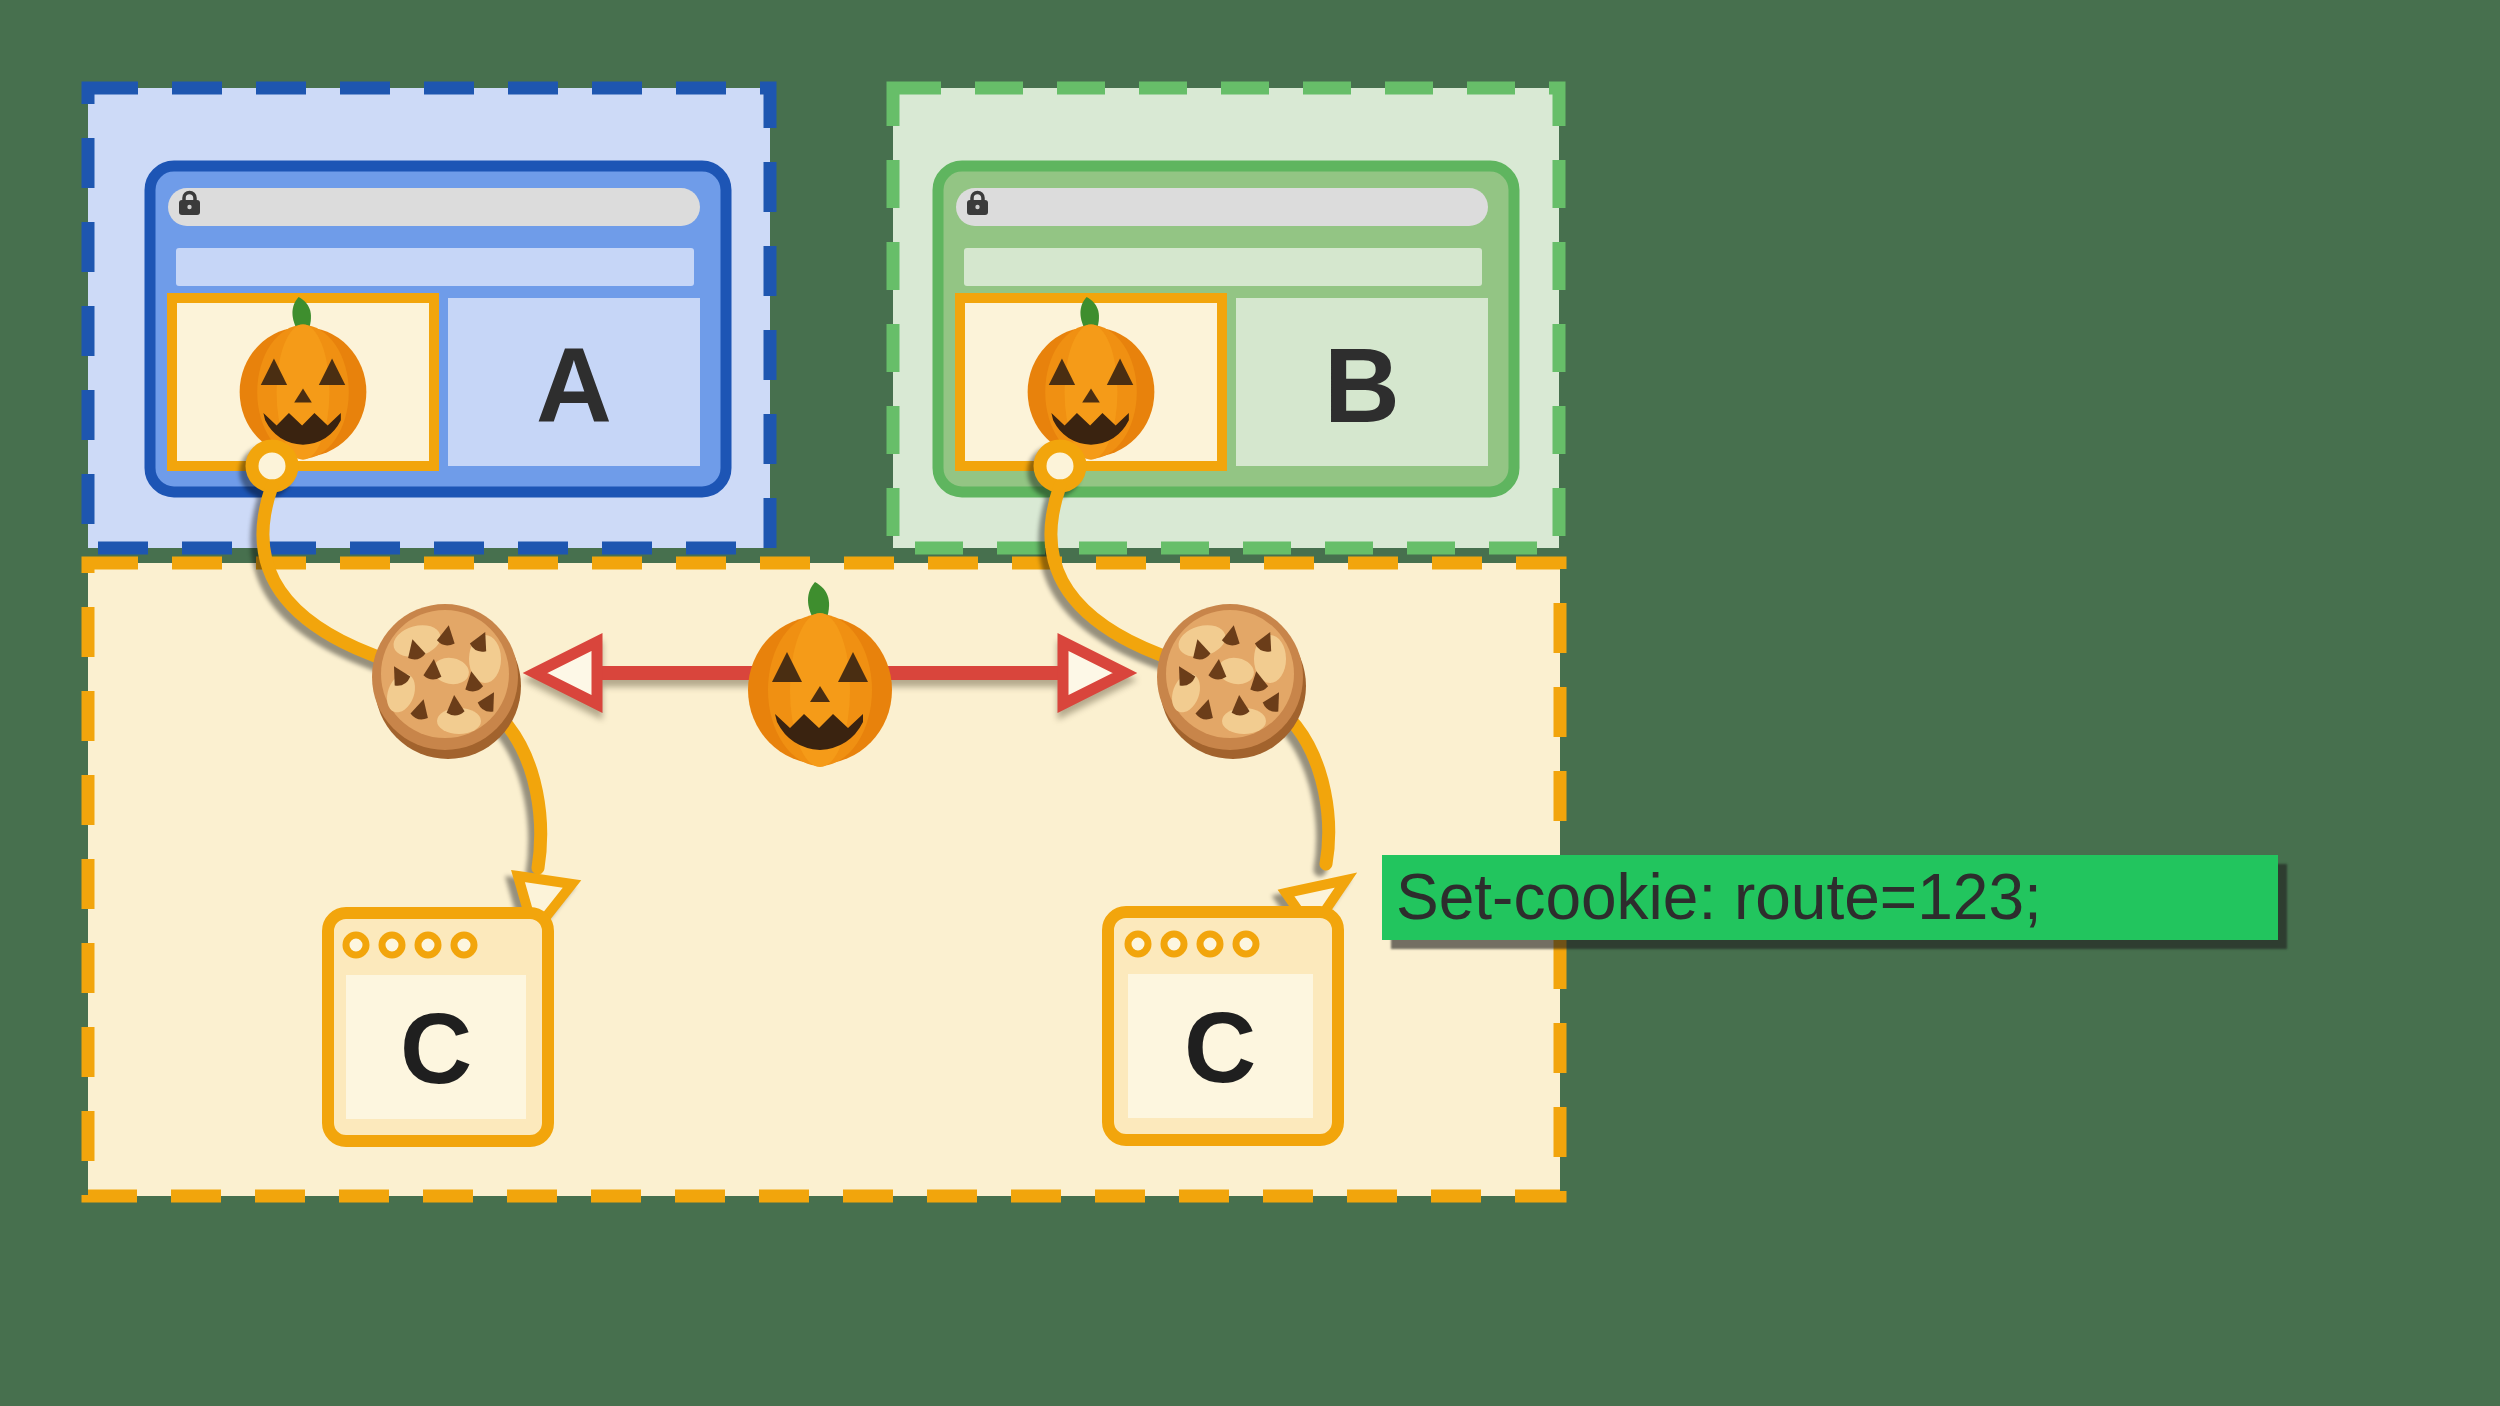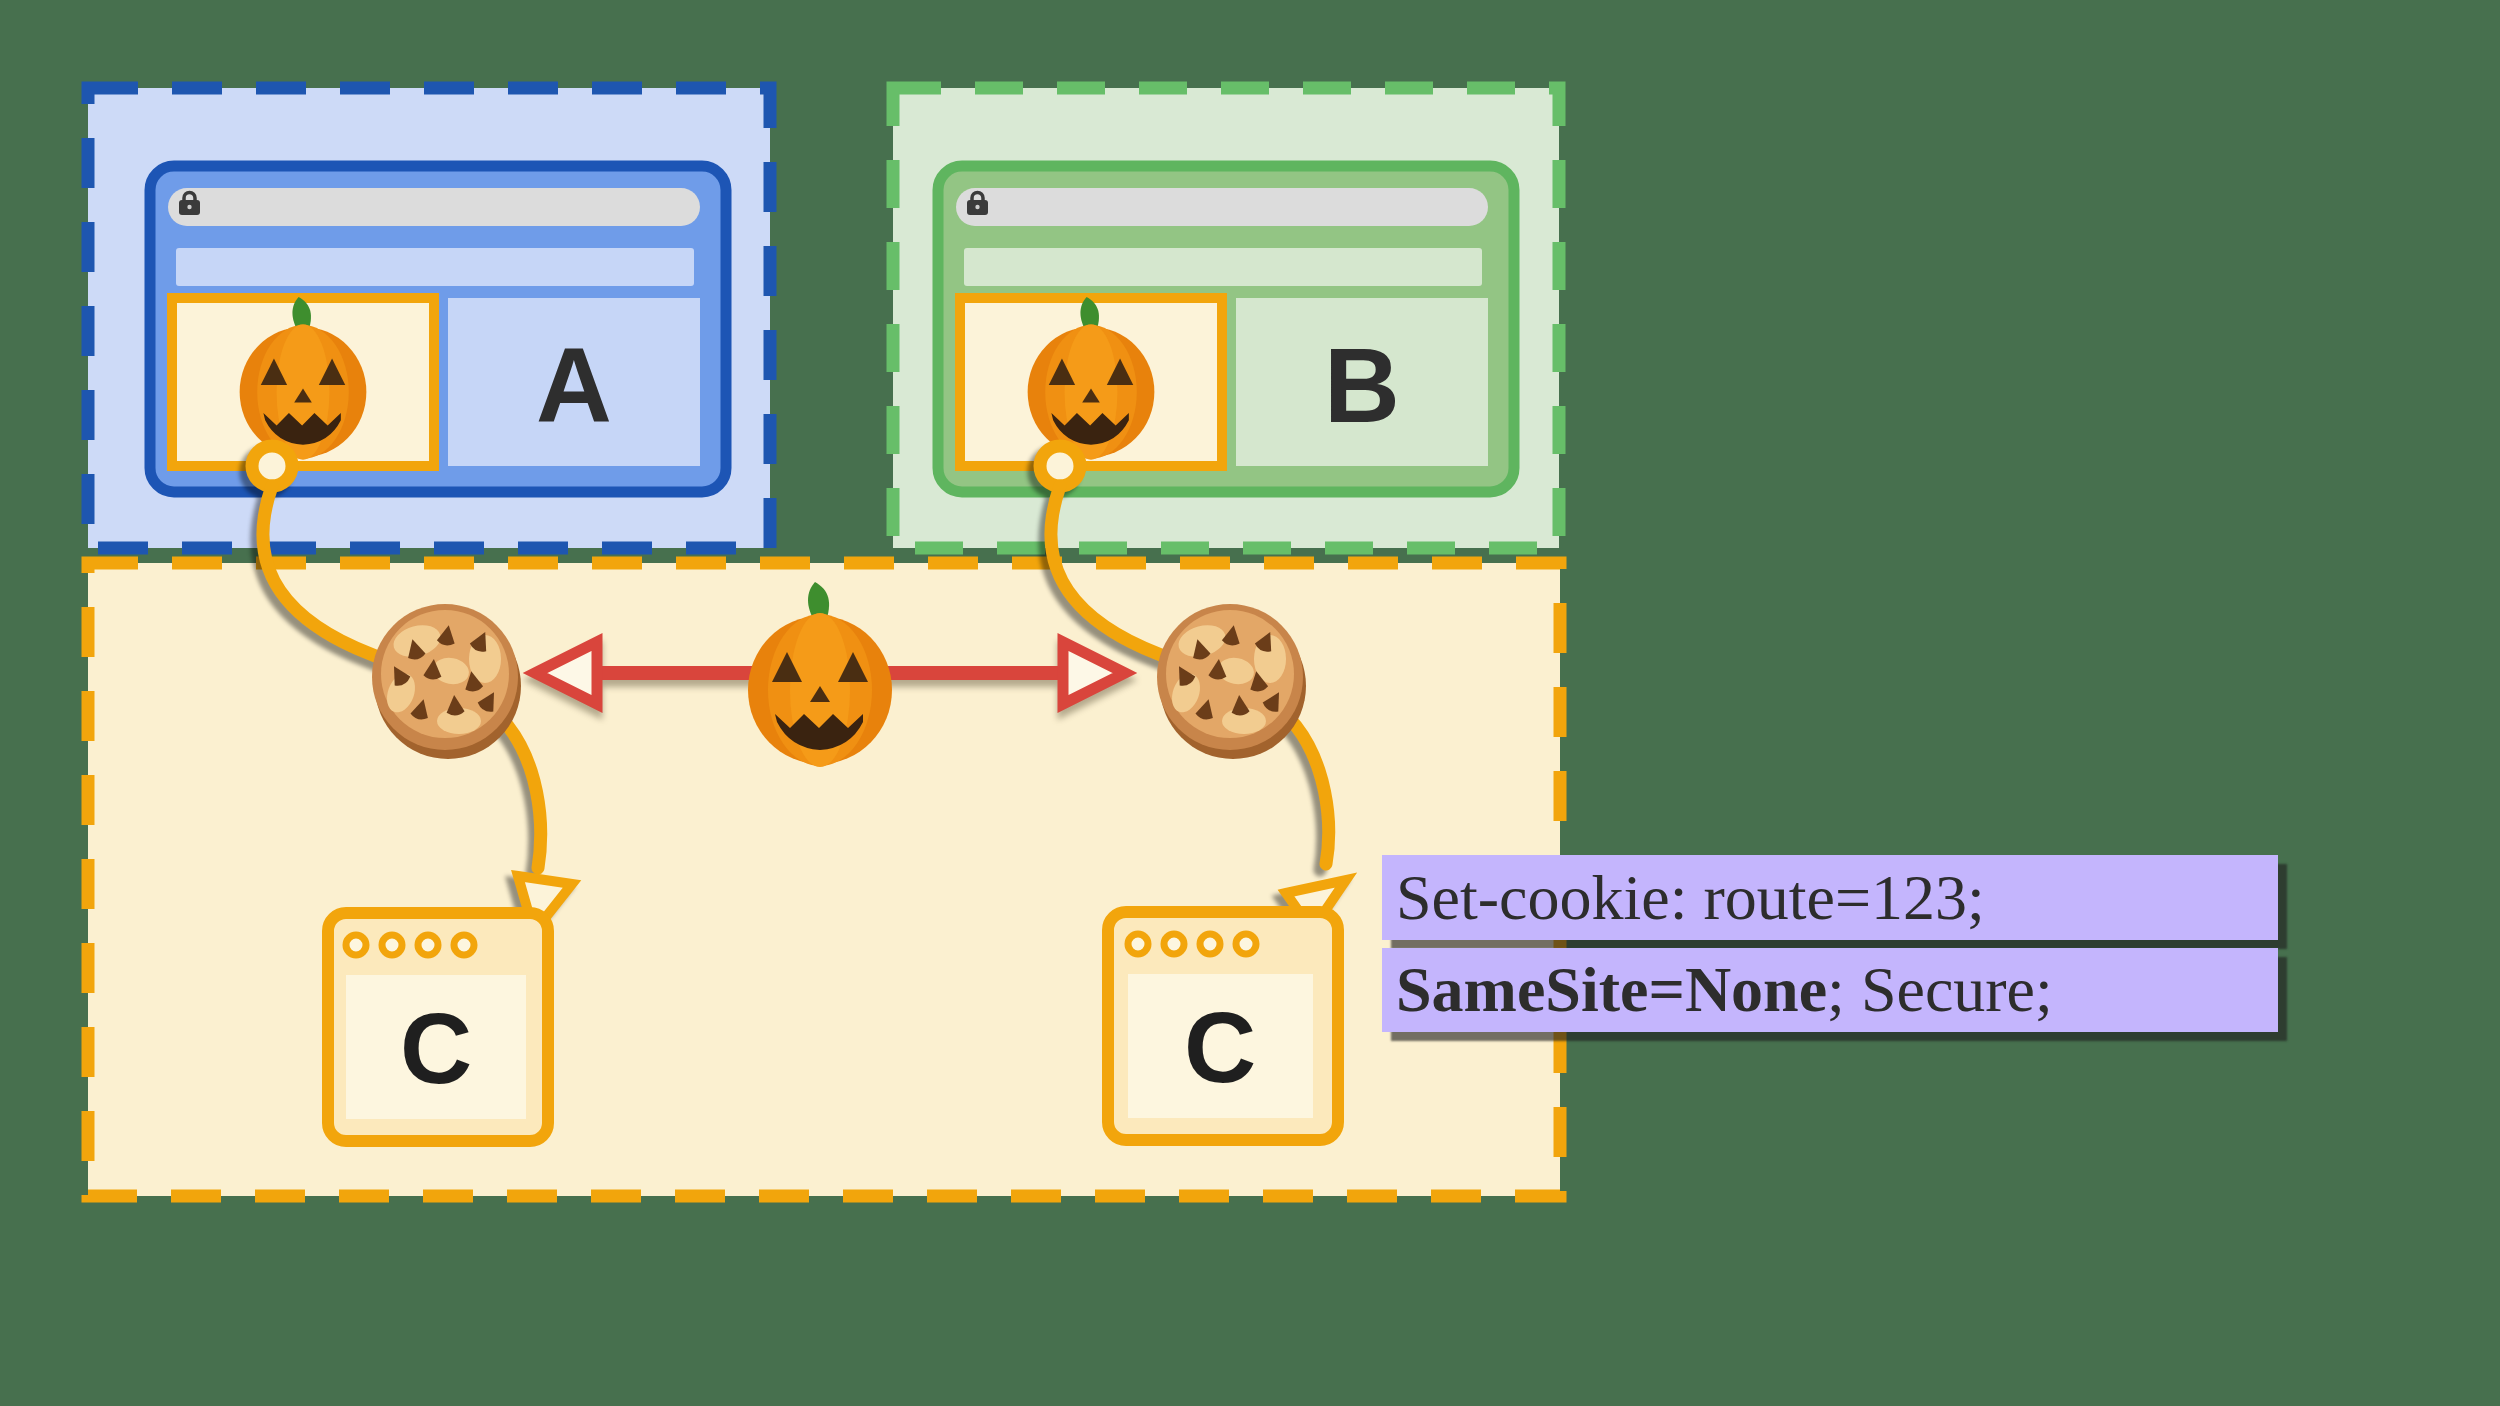--- a/index.html
+++ b/index.html
@@ -14,24 +14,24 @@
   .letter{font-family:"Liberation Sans",sans-serif;font-weight:bold;fill:#2E2E2E;}
   .c-letter{font-family:"Liberation Sans",sans-serif;font-weight:bold;fill:#1F1F1F;}
   .curve{stroke:#F2A50C;stroke-width:13;fill:none;stroke-linecap:round;}
   .curve-group{filter:drop-shadow(-6px 6px 2px rgba(0,0,0,0.40));}
   .red-arrow-group{filter:drop-shadow(0px 7px 3px rgba(95,85,60,0.45));}
   .code-line{
     position:absolute;
     left:1382px;
     width:896px;
     box-sizing:border-box;
-    background:#c4b5fd;
+    background:#22c55e;
     box-shadow:9px 9px 2px rgba(30,30,30,0.62);
     color:#2D2D2D;
-    font-family:Liberation Serif, serif;
+    font-family:Liberation Sans, sans-serif;
     font-size:64px;
     padding-left:14px;
     white-space:nowrap;
     overflow:hidden;
   }
   .code-line-1{top:855px;height:85px;line-height:85px;}
   .code-line-2{top:948px;height:84px;line-height:84px;}
   .code-bold{font-weight:bold;}
 </style>
 </head>
@@ -159,16 +159,13 @@
       <circle cx="1246" cy="944" r="10" fill="#FDF6DF" stroke="#F2A50C" stroke-width="7"></circle>
     </g>
     <rect x="1128" y="974" width="185" height="144" fill="#FDF6DF"></rect>
     <text class="c-letter" x="1220" y="1082" font-size="100" text-anchor="middle">C</text>
   </g>
 </svg>
 
   <div class="code-line code-line-1">
     <span>Set-cookie: route=123;</span>
   </div>
-  <div class="code-line code-line-2">
-    <span class="code-bold">SameSite=None</span><span>; Secure;</span>
-  </div>
 </div>
 
 </body></html>

